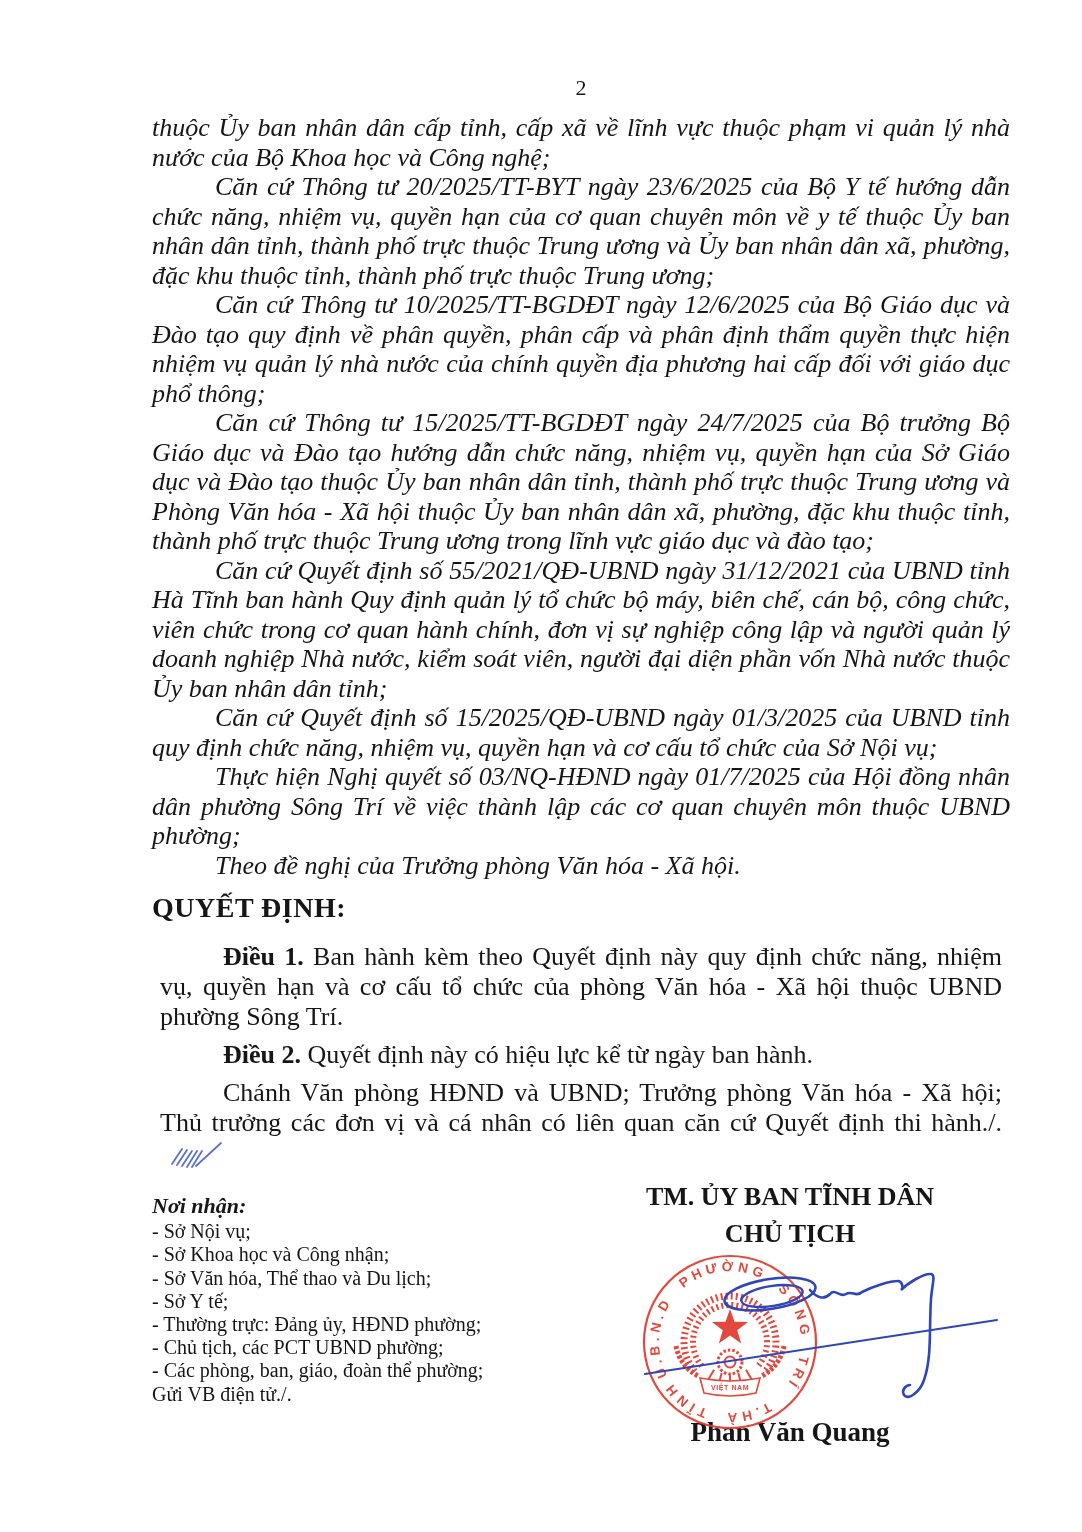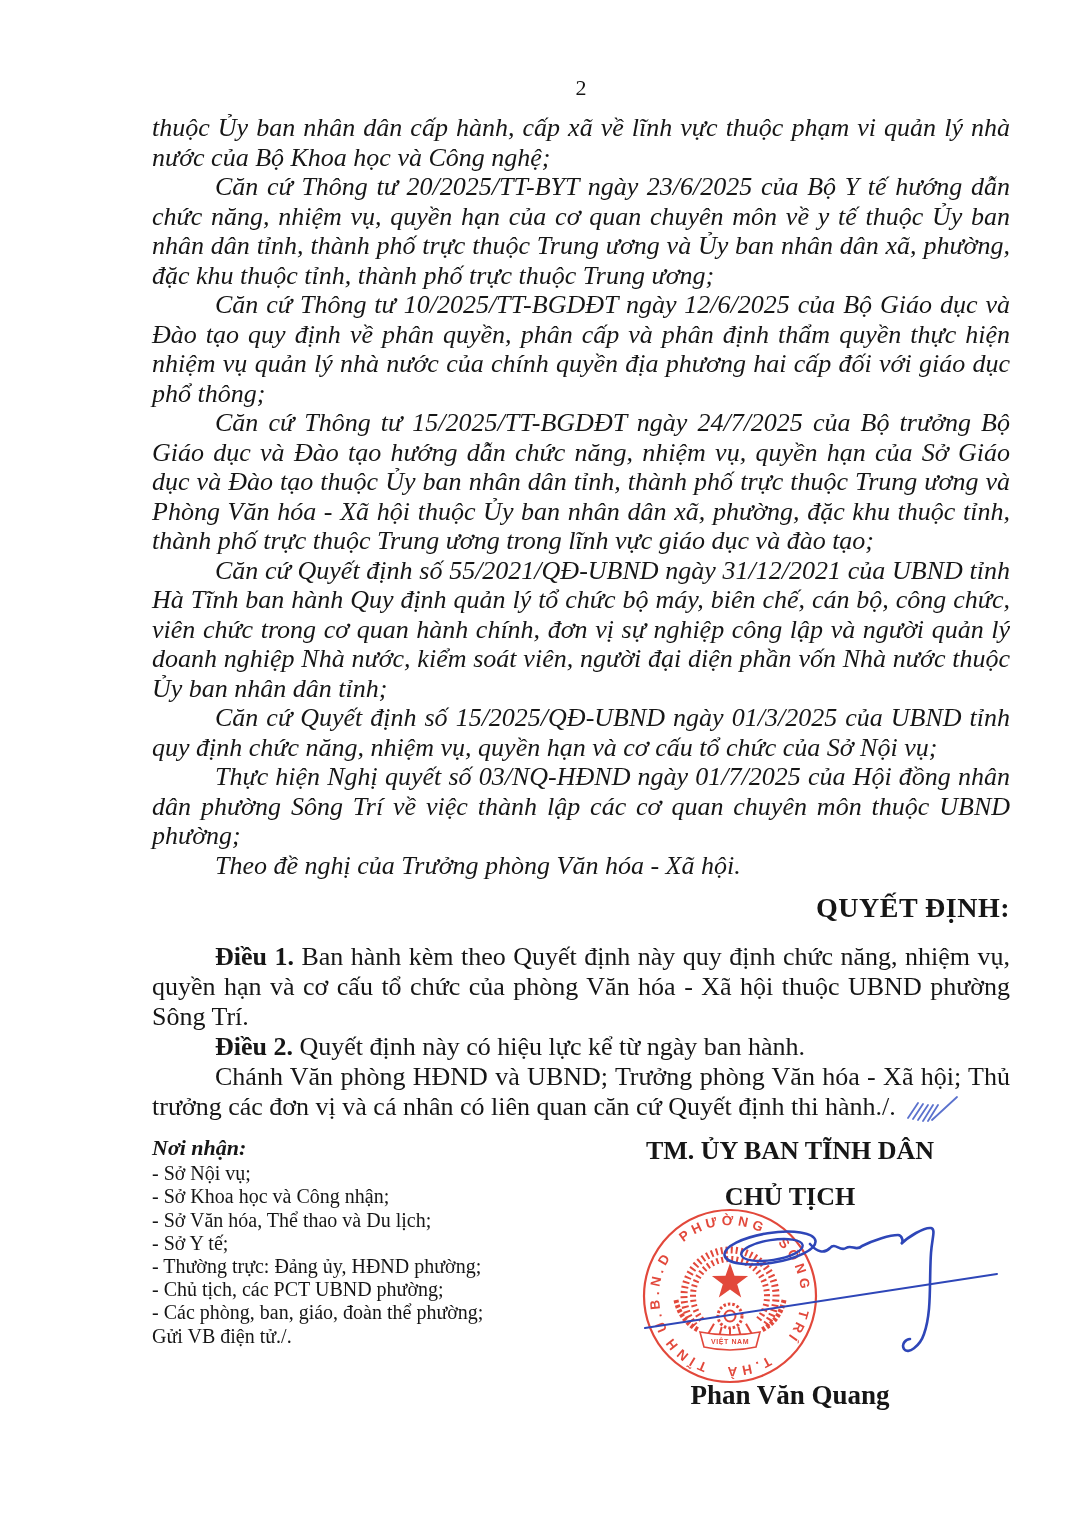--- a/index.html
+++ b/index.html
@@ -23,47 +23,47 @@
   .preamble p{
     margin:0;
     font-style:italic;
     font-size:26px;
     line-height:29.5px;
     text-align:justify;
     text-indent:63px;
   }
   .preamble p.no-indent{text-indent:0;}
   .decision-heading{
-    text-align:right;
+    text-align:left;
     font-weight:bold;
     font-size:28px;
     margin:12px 0 18px 0;
     letter-spacing:.5px;
   }
   .article{
-    margin:0;
+    margin:8px;
     font-size:26px;
     line-height:30px;
     text-align:justify;
     text-indent:63px;
   }
   .article .b{font-weight:bold;}
   .paraph{
     display:inline-block;
     vertical-align:-7px;
     margin-left:8px;
   }
   .doc-footer{
     position:relative;
     margin-top:14px;
     height:340px;
   }
   .recipients{
     position:absolute;
-    left:0;top:0;
+    left:0;top:12px;
     width:400px;
     font-size:20px;
     line-height:23.2px;
   }
   .recipients .label{
     font-weight:bold;
     font-style:italic;
     font-size:22px;
     margin-bottom:3px;
   }
@@ -72,21 +72,21 @@
     position:absolute;
     right:0;top:0;
     width:440px;
     text-align:center;
   }
   .sig-block .l1,.sig-block .l2{
     font-weight:bold;
     font-size:26px;
     line-height:30px;
   }
-  .sig-block .l2{margin-top:16px;}
+  .sig-block .l2{margin-top:7px;}
   .seal-space{height:168px;}
   .signer{
     font-weight:bold;
     font-size:27px;
   }
   .ink-overlay{
     position:absolute;
     left:0;top:0;
     pointer-events:none;
   }
@@ -106,21 +106,21 @@
   }
 </style>
 </head>
 <body>
 
 <div class="page">
 
   <div class="page-number">2</div>
 
   <div class="preamble">
-    <p class="no-indent">thuộc Ủy ban nhân dân cấp hành, cấp xã về lĩnh vực thuộc phạm vi quản lý nhà nước của Bộ Khoa học và Công nghệ;</p>
+    <p class="no-indent">thuộc Ủy ban nhân dân cấp tỉnh, cấp xã về lĩnh vực thuộc phạm vi quản lý nhà nước của Bộ Khoa học và Công nghệ;</p>
     <p>Căn cứ Thông tư 20/2025/TT-BYT ngày 23/6/2025 của Bộ Y tế hướng dẫn chức năng, nhiệm vụ, quyền hạn của cơ quan chuyên môn về y tế thuộc Ủy ban nhân dân tỉnh, thành phố trực thuộc Trung ương và Ủy ban nhân dân xã, phường, đặc khu thuộc tỉnh, thành phố trực thuộc Trung ương;</p>
     <p>Căn cứ Thông tư 10/2025/TT-BGDĐT ngày 12/6/2025 của Bộ Giáo dục và Đào tạo quy định về phân quyền, phân cấp và phân định thẩm quyền thực hiện nhiệm vụ quản lý nhà nước của chính quyền địa phương hai cấp đối với giáo dục phổ thông;</p>
     <p>Căn cứ Thông tư 15/2025/TT-BGDĐT ngày 24/7/2025 của Bộ trưởng Bộ Giáo dục và Đào tạo hướng dẫn chức năng, nhiệm vụ, quyền hạn của Sở Giáo dục và Đào tạo thuộc Ủy ban nhân dân tỉnh, thành phố trực thuộc Trung ương và Phòng Văn hóa - Xã hội thuộc Ủy ban nhân dân xã, phường, đặc khu thuộc tỉnh, thành phố trực thuộc Trung ương trong lĩnh vực giáo dục và đào tạo;</p>
     <p>Căn cứ Quyết định số 55/2021/QĐ-UBND ngày 31/12/2021 của UBND tỉnh Hà Tĩnh ban hành Quy định quản lý tổ chức bộ máy, biên chế, cán bộ, công chức, viên chức trong cơ quan hành chính, đơn vị sự nghiệp công lập và người quản lý doanh nghiệp Nhà nước, kiểm soát viên, người đại diện phần vốn Nhà nước thuộc Ủy ban nhân dân tỉnh;</p>
     <p>Căn cứ Quyết định số 15/2025/QĐ-UBND ngày 01/3/2025 của UBND tỉnh quy định chức năng, nhiệm vụ, quyền hạn và cơ cấu tổ chức của Sở Nội vụ;</p>
     <p>Thực hiện Nghị quyết số 03/NQ-HĐND ngày 01/7/2025 của Hội đồng nhân dân phường Sông Trí về việc thành lập các cơ quan chuyên môn thuộc UBND phường;</p>
     <p>Theo đề nghị của Trưởng phòng Văn hóa - Xã hội.</p>
   </div>
 
   <div class="decision-heading">QUYẾT ĐỊNH:</div>

